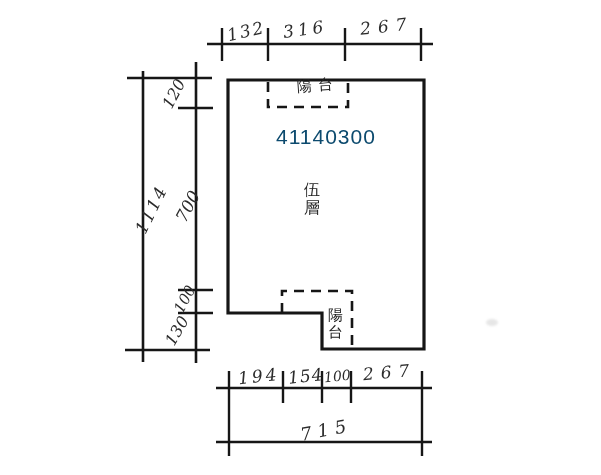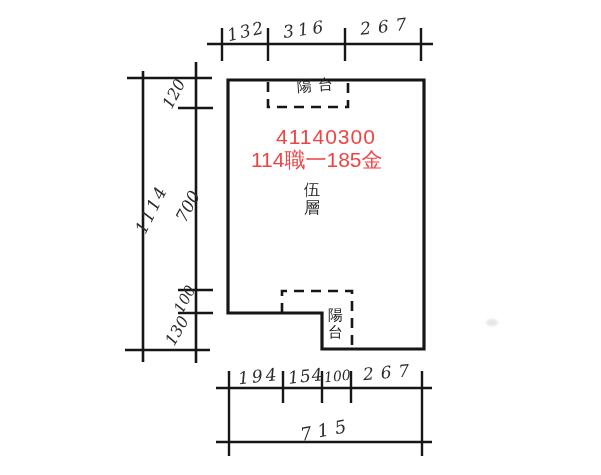--- a/index.html
+++ b/index.html
@@ -7,21 +7,21 @@
     position:relative; width:601px; height:475px; background:#ffffff;
     overflow:hidden; font-family:"Liberation Sans","DejaVu Sans",sans-serif;
   }
   svg.lines { position:absolute; left:0; top:0; width:601px; height:475px; }
   .hand {
     position:absolute; font-family:"DejaVu Serif",serif; font-style:italic;
     color:#2b2b2b; font-size:17px; white-space:nowrap; line-height:1;
     transform-origin:center center;
   }
   .typed {
-    position:absolute; color:#ef4444; white-space:nowrap; line-height:1.1;
+    position:absolute; color:#0c4a6e; white-space:nowrap; line-height:1.1;
   }
   .cjk-hand {
     position:absolute; color:#222; font-family:"DejaVu Serif",serif;
     white-space:nowrap; line-height:1.15; transform-origin:center center;
   }
   .vstack { display:flex; flex-direction:column; align-items:center; }
   .faint-mark {
     position:absolute; left:486px; top:319px; width:12px; height:7px;
     background:#c9c9c9; opacity:.45; border-radius:50%;
     filter:blur(1px);
@@ -73,21 +73,20 @@
   <span class="hand" style="left:171px; top:292px; transform:rotate(-62deg); font-size:15px;">100</span>
   <span class="hand" style="left:162px; top:323px; transform:rotate(-60deg); font-size:16px;">130</span>
 
   <span class="hand" style="left:238px; top:368px; transform:rotate(-6deg); letter-spacing:3px;">194</span>
   <span class="hand" style="left:288px; top:368px; transform:rotate(-6deg); letter-spacing:1px;">154</span>
   <span class="hand" style="left:324px; top:369px; transform:rotate(-6deg); font-size:14px;">100</span>
   <span class="hand" style="left:363px; top:364px; transform:rotate(-5deg); letter-spacing:7px;">267</span>
   <span class="hand" style="left:300px; top:421px; transform:rotate(-11deg); letter-spacing:6px; font-size:18px;">715</span>
 
   <div class="typed" style="left:276px; top:125px; font-size:21px; letter-spacing:1px;">41140300</div>
-  <div class="typed" style="left:251px; top:148px; font-size:21px;">114職一185金</div>
 
   <div class="cjk-hand vstack" style="left:304px; top:181px; font-size:16px;">
     <span>伍</span>
     <span>層</span>
   </div>
 
   <div class="cjk-hand" style="left:297px; top:77px; font-size:15px; letter-spacing:6px; transform:rotate(-4deg);">
     <span>陽</span><span>台</span>
   </div>
 

